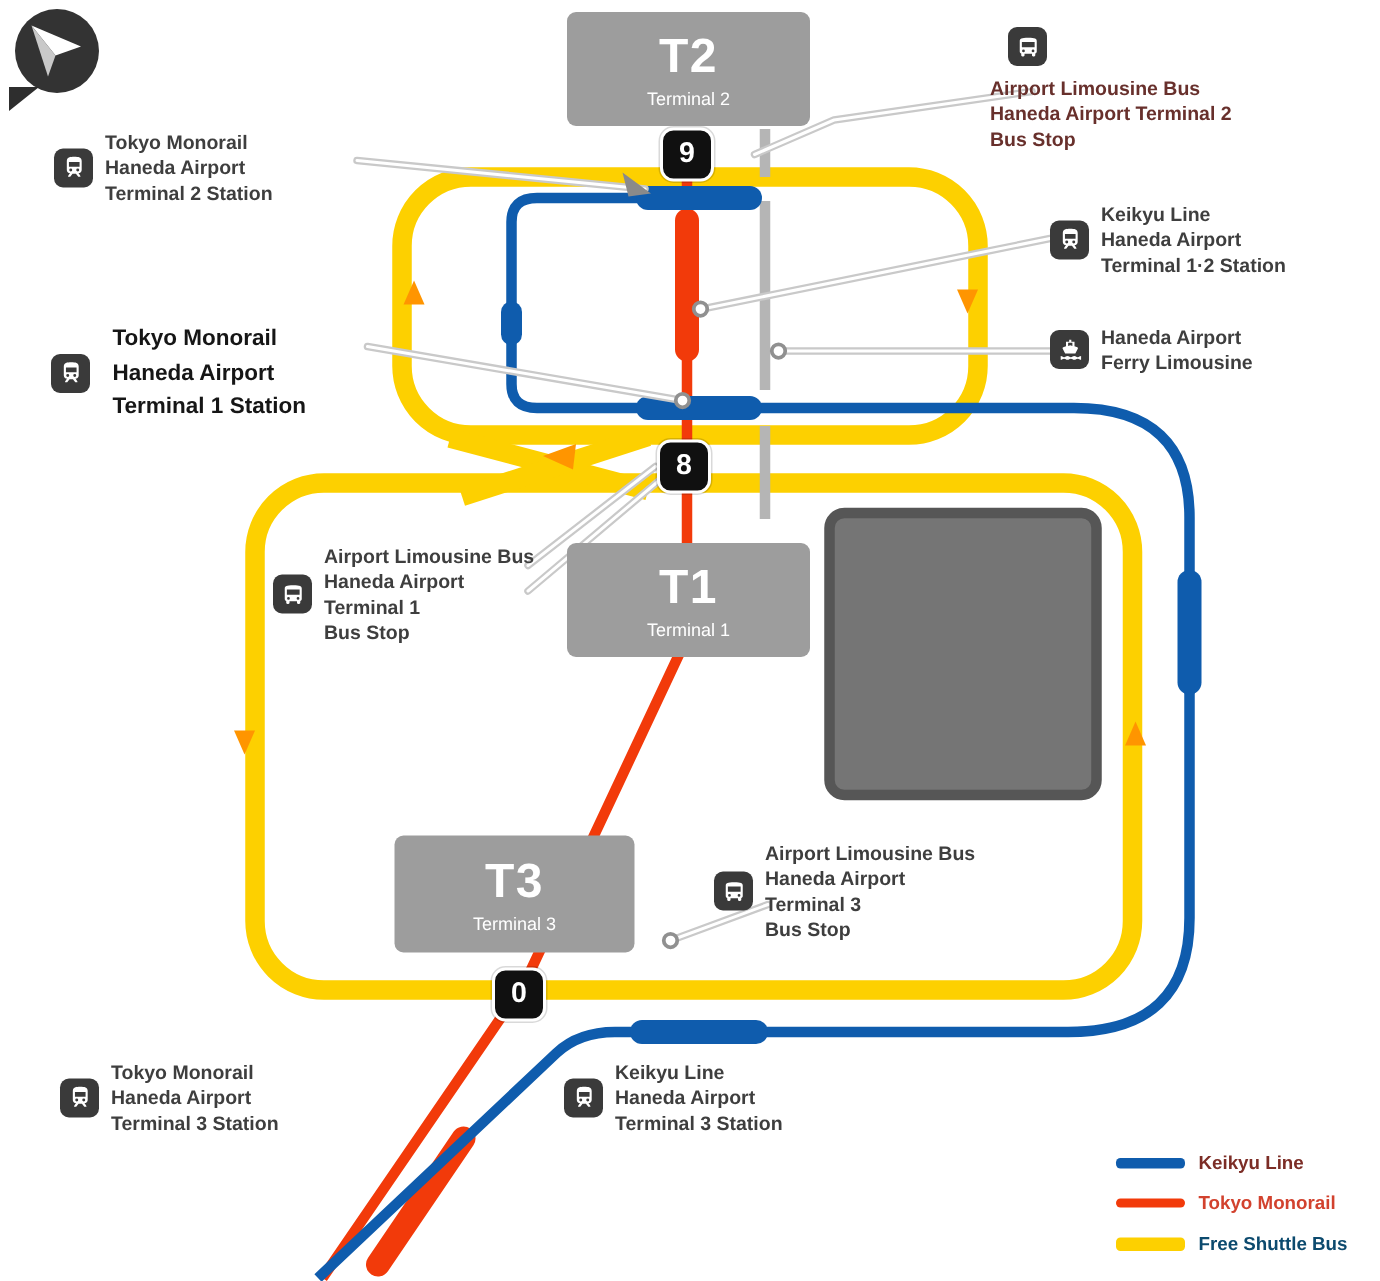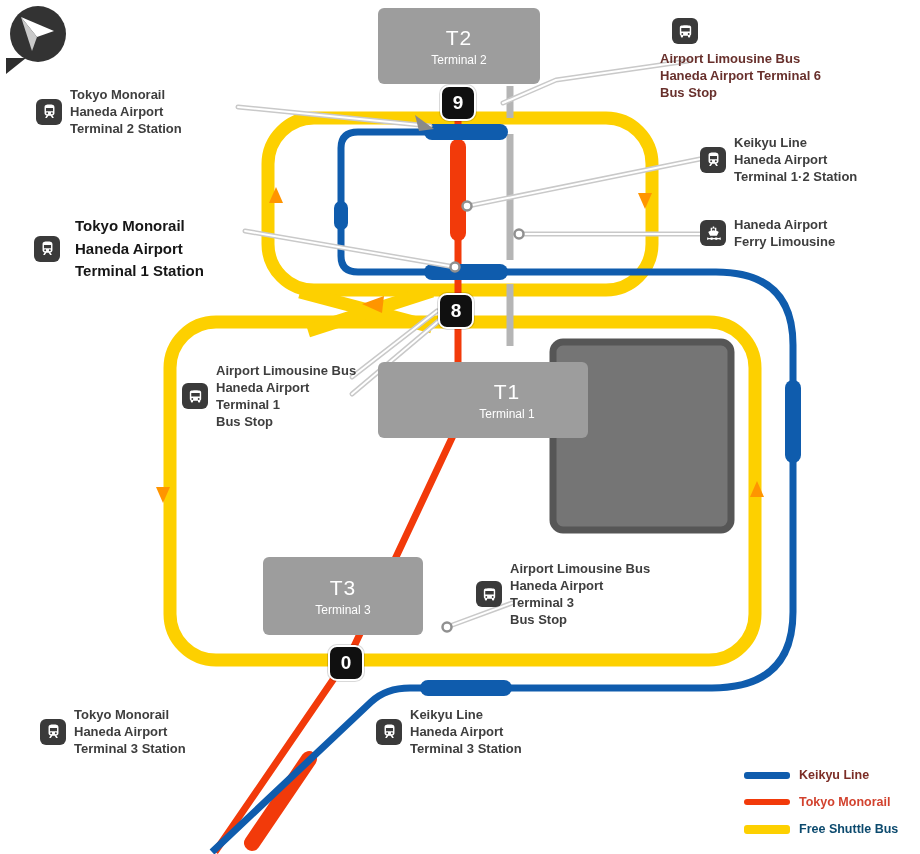--- a/index.html
+++ b/index.html
@@ -4,21 +4,21 @@
 <style>
   html,body{margin:0;padding:0;background:#fff;}
   .stage{position:relative;width:920px;height:854px;background:#ffffff;overflow:hidden;
          font-family:"Liberation Sans",sans-serif;}
   .abs{position:absolute;}
   svg.map{position:absolute;left:0;top:0;}
 
   
   .terminal{background:#9d9d9d;border-radius:6px;color:#fff;display:flex;flex-direction:column;
             align-items:center;justify-content:center;gap:3px;}
-  .terminal .code{font-size:21px;font-weight:normal;letter-spacing:1px;}
+  .terminal .code{font-size:32px;font-weight:bold;letter-spacing:1px;}
   .terminal .tname{font-size:12px;}
 
   
   .badge{width:36px;height:36px;box-sizing:border-box;background:#101010;border:2px solid #fff;
          border-radius:9px;color:#fff;font-weight:bold;font-size:19px;display:flex;
          align-items:center;justify-content:center;box-shadow:0 0 0 1px rgba(0,0,0,.15);}
 
   
   .label-group{display:flex;align-items:center;gap:8px;}
   .label-col{display:flex;flex-direction:column;align-items:flex-start;gap:6px;}
@@ -118,21 +118,21 @@
       <path fill="#ffffff" d="M11 11 L44 25 L27 31 Z"></path>
       <path fill="#c9c9c9" d="M11 11 L27 31 L22 45 Z"></path>
     </svg>
   </div>
   <div class="abs wedge" style="left:6px;top:58px;"></div>
 
   <div class="abs terminal" style="left:378px;top:8px;width:162px;height:76px;">
     <div class="code">T2</div>
     <div class="tname">Terminal 2</div>
   </div>
-  <div class="abs terminal" style="left:378px;top:362px;width:162px;height:76px;padding-left:48px;">
+  <div class="abs terminal" style="left:378px;top:362px;width:162px;height:76px;">
     <div class="code">T1</div>
     <div class="tname">Terminal 1</div>
   </div>
   <div class="abs terminal" style="left:263px;top:557px;width:160px;height:78px;">
     <div class="code">T3</div>
     <div class="tname">Terminal 3</div>
   </div>
 
   <div class="abs badge" style="left:440px;top:85px;">9</div>
   <div class="abs badge" style="left:438px;top:293px;">8</div>
@@ -165,21 +165,21 @@
   </div>
 
   <div class="abs label-col" style="left:660px;top:18px;">
     <span class="icon-chip" style="margin-left:12px;">
       <svg viewBox="0 0 24 24">
           <path fill="#fff" d="M4 6c0-2 1.5-3 8-3s8 1 8 3v10c0 .9-.6 1.6-1.4 1.9v1.6c0 .6-.5 1.1-1.1 1.1h-.9c-.6 0-1.1-.5-1.1-1.1V18H8.5v1.5c0 .6-.5 1.1-1.1 1.1h-.9c-.6 0-1.1-.5-1.1-1.1v-1.6C4.6 17.6 4 16.9 4 16V6zm2 1v5h12V7H6zm1.5 7.2a1.3 1.3 0 100 2.6 1.3 1.3 0 000-2.6zm9 0a1.3 1.3 0 100 2.6 1.3 1.3 0 000-2.6z"></path>
         </svg>
     </span>
     <div class="label-dark label-maroon">
       <div>Airport Limousine Bus</div>
-      <div>Haneda Airport Terminal 6</div>
+      <div>Haneda Airport Terminal 2</div>
       <div>Bus Stop</div>
     </div>
   </div>
 
   <div class="abs label-group" style="left:700px;top:134px;">
     <span class="icon-chip">
       <svg viewBox="0 0 24 24">
           <path fill="#fff" d="M12 2c4 0 7 .5 7 4v8.5c0 1.7-1.3 3-3 3l1.8 2.7v.8h-2l-2.2-3H10.4l-2.2 3h-2v-.8L8 17.5c-1.7 0-3-1.3-3-3V6c0-3.5 3-4 7-4zm-5 5v4.5h10V7H7zm1.7 6.2a1.4 1.4 0 100 2.8 1.4 1.4 0 000-2.8zm6.6 0a1.4 1.4 0 100 2.8 1.4 1.4 0 000-2.8z"></path>
         </svg>
     </span>

